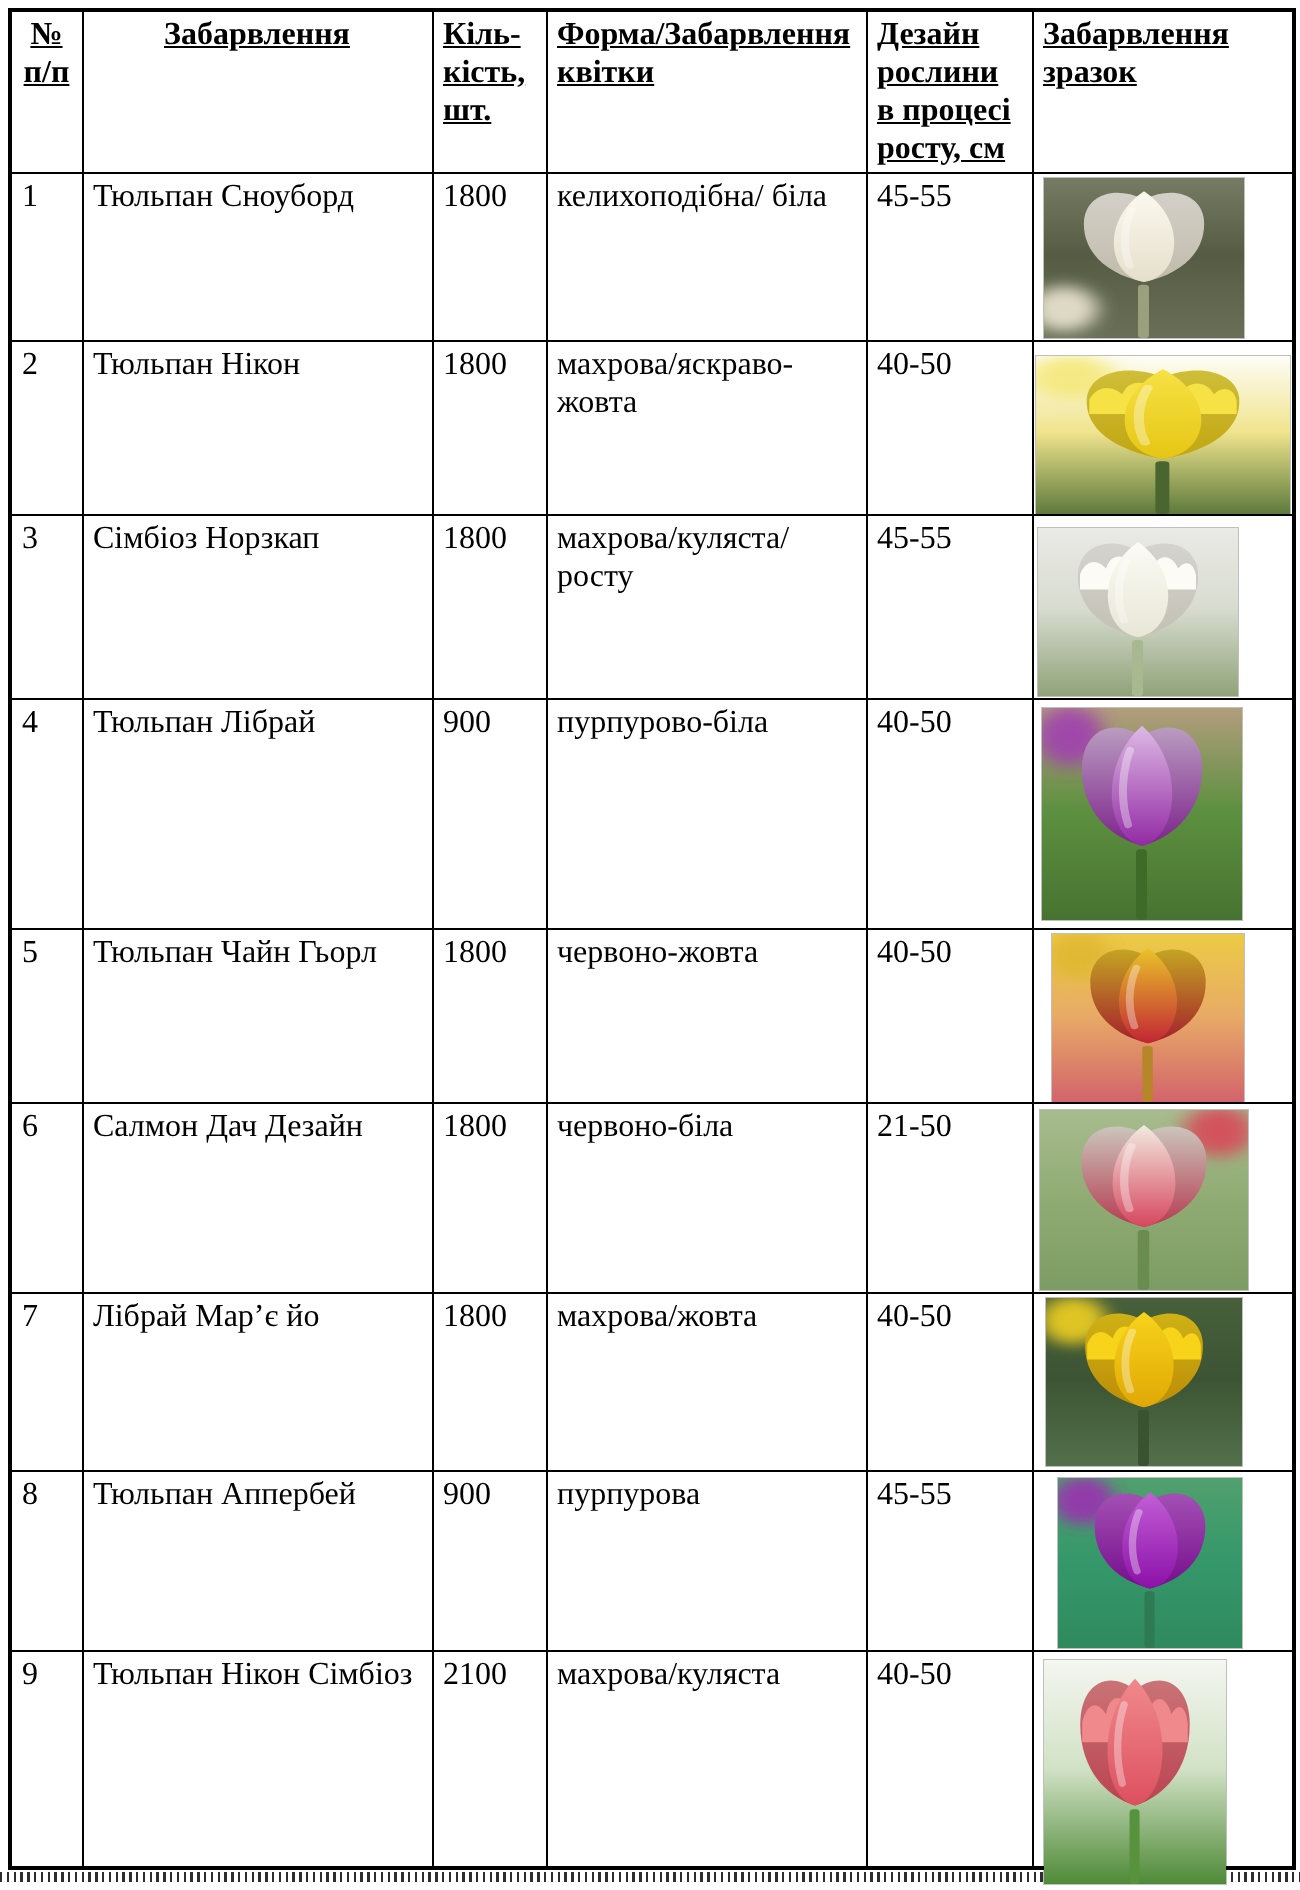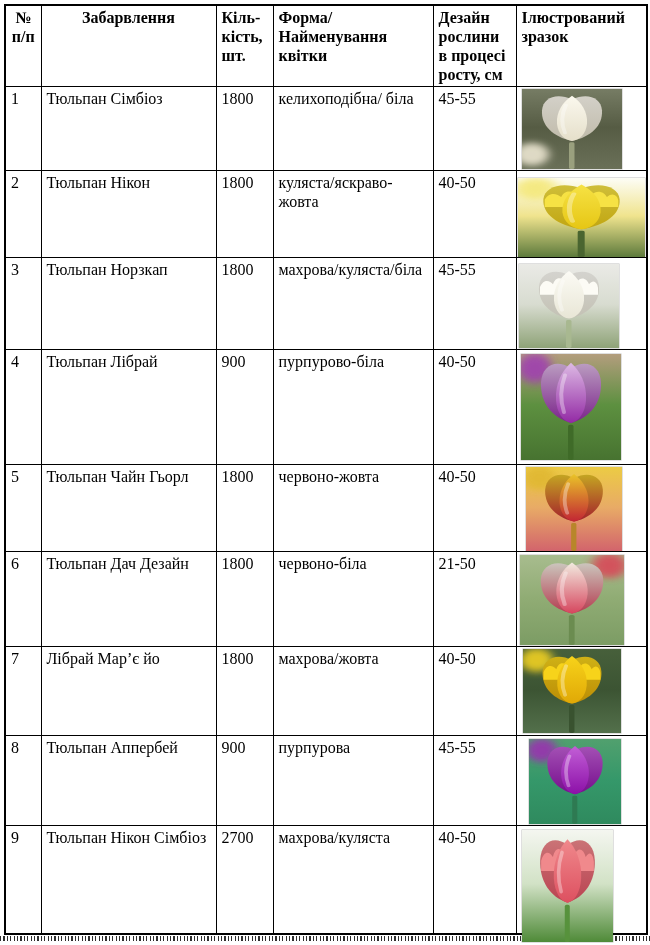--- a/index.html
+++ b/index.html
@@ -14,21 +14,21 @@
     border-collapse:collapse; table-layout:fixed;
     border:2px solid #000;
   }
   th, td {
     border:1.5px solid #000;
     vertical-align:top;
     padding:2px 5px 2px 5px;
     font-size:16px; line-height:19px;
     overflow-wrap:break-word; word-wrap:break-word;
   }
-  thead th { font-weight:bold; text-align:left; height:81px; }
+  thead th { font-weight:bold; text-align:left; height:81px;text-decoration:underline; }
   th.c-num, th.c-name { text-align:center; }
   td.c-num { text-align:left; }
   tbody tr:nth-child(1){ height:84px; }
   tbody tr:nth-child(2){ height:87px; }
   tbody tr:nth-child(3){ height:92px; }
   tbody tr:nth-child(4){ height:115px; }
   tbody tr:nth-child(5){ height:87px; }
   tbody tr:nth-child(6){ height:95px; }
   tbody tr:nth-child(7){ height:89px; }
   tbody tr:nth-child(8){ height:90px; }
@@ -65,29 +65,29 @@
         <col style="width:57px">
       <col style="width:160px">
         <col style="width:83px">
         <col style="width:131px">
     </colgroup>
     <thead>
       <tr>
         <th class="c-num">№ п/п</th>
         <th class="c-name">Забарвлення</th>
         <th class="c-qty">Кіль-кість, шт.</th>
-        <th class="c-form">Форма/Найменування квітки</th>
+        <th class="c-form">Форма/Забарвлення квітки</th>
         <th class="c-height">Дезайн рослини в процесі росту, см</th>
-        <th class="c-img">Ілюстрований зразок</th>
+        <th class="c-img">Забарвлення зразок</th>
       </tr>
     </thead>
     <tbody id="tbody">
         <tr>
     <td class="c-num">1</td>
-    <td class="c-name">Тюльпан Сімбіоз</td>
+    <td class="c-name">Тюльпан Сноуборд</td>
     <td class="c-qty">1800</td>
     <td class="c-form">келихоподібна/ біла</td>
     <td class="c-height">45-55</td>
     <td class="c-img">
       <div class="flower" style="background: linear-gradient(rgb(118, 124, 100) 0%, rgb(86, 92, 68) 48%, rgb(106, 112, 88) 100%);">
               <svg viewBox="0 0 100 120" preserveAspectRatio="none" xmlns="http://www.w3.org/2000/svg">
   <defs>
     <linearGradient id="pg0" x1="0" y1="0" x2="0" y2="1">
       <stop offset="0" stop-color="#fbf8ee"></stop>
                     <stop offset="1" stop-color="#e5dfca"></stop>
@@ -108,21 +108,21 @@
   <path d="M50 10 C41 19 34 34 35 52 C36 67 42 76 50 78 C58 76 64 67 65 52 C66 34 59 19 50 10 Z" fill="url(#pg0)"></path>
   <path d="M44 24 C40 36 39 52 43 66" stroke="#ffffff" opacity="0.35" stroke-width="4" fill="none" stroke-linecap="round"></path>
 </svg>
             </div>
     </td>
   </tr>
         <tr>
     <td class="c-num">2</td>
     <td class="c-name">Тюльпан Нікон</td>
     <td class="c-qty">1800</td>
-    <td class="c-form">куляста/яскраво-жовта</td>
+    <td class="c-form">махрова/яскраво-жовта</td>
     <td class="c-height">40-50</td>
     <td class="c-img">
       <div class="flower" style="background: linear-gradient(rgb(253, 253, 246) 0%, rgb(240, 228, 142) 48%, rgb(93, 122, 60) 100%);">
               <svg viewBox="0 0 100 120" preserveAspectRatio="none" xmlns="http://www.w3.org/2000/svg">
   <defs>
     <linearGradient id="pg1" x1="0" y1="0" x2="0" y2="1">
       <stop offset="0" stop-color="#f6e244"></stop>
                     <stop offset="1" stop-color="#e6c614"></stop>
     </linearGradient>
     <linearGradient id="pgd1" x1="0" y1="0" x2="0" y2="1">
@@ -139,23 +139,23 @@
   <path d="M50 16 C65 5 79 13 80 32 C81 55 69 72 50 78 Z" fill="url(#pgd1)"></path>
   <path d="M21 33 C25 20 31 24 34 29 C37 16 44 20 47 26 C50 14 56 18 58 26 C62 17 68 21 70 29 C74 22 78 25 79 34 L79 44 L21 44 Z" fill="#f6e244"></path>
   <path d="M50 10 C41 19 34 34 35 52 C36 67 42 76 50 78 C58 76 64 67 65 52 C66 34 59 19 50 10 Z" fill="url(#pg1)"></path>
   <path d="M44 24 C40 36 39 52 43 66" stroke="#ffffff" opacity="0.35" stroke-width="4" fill="none" stroke-linecap="round"></path>
 </svg>
             </div>
     </td>
   </tr>
         <tr>
     <td class="c-num">3</td>
-    <td class="c-name">Тюльпан Норзкап</td>
-    <td class="c-qty">1800</td>
-    <td class="c-form">махрова/куляста/біла</td>
+    <td class="c-name">Сімбіоз Норзкап</td>
+    <td class="c-qty">1800</td>
+    <td class="c-form">махрова/куляста/росту</td>
     <td class="c-height">45-55</td>
     <td class="c-img">
       <div class="flower" style="background: linear-gradient(rgb(234, 234, 230) 0%, rgb(216, 220, 208) 48%, rgb(143, 163, 120) 100%);">
               <svg viewBox="0 0 100 120" preserveAspectRatio="none" xmlns="http://www.w3.org/2000/svg">
   <defs>
     <linearGradient id="pg2" x1="0" y1="0" x2="0" y2="1">
       <stop offset="0" stop-color="#fcfbf5"></stop>
                     <stop offset="1" stop-color="#e8e6d6"></stop>
     </linearGradient>
     <linearGradient id="pgd2" x1="0" y1="0" x2="0" y2="1">
@@ -238,21 +238,21 @@
   <path d="M50 16 C65 5 79 13 80 32 C81 55 69 72 50 78 Z" fill="url(#pgd4)"></path>
 
   <path d="M50 10 C41 19 34 34 35 52 C36 67 42 76 50 78 C58 76 64 67 65 52 C66 34 59 19 50 10 Z" fill="url(#pg4)"></path>
   <path d="M44 24 C40 36 39 52 43 66" stroke="#ffffff" opacity="0.35" stroke-width="4" fill="none" stroke-linecap="round"></path>
 </svg>
             </div>
     </td>
   </tr>
         <tr>
     <td class="c-num">6</td>
-    <td class="c-name">Тюльпан Дач Дезайн</td>
+    <td class="c-name">Салмон Дач Дезайн</td>
     <td class="c-qty">1800</td>
     <td class="c-form">червоно-біла</td>
     <td class="c-height">21-50</td>
     <td class="c-img">
       <div class="flower" style="background: linear-gradient(rgb(168, 188, 142) 0%, rgb(144, 172, 116) 48%, rgb(124, 156, 100) 100%);">
               <svg viewBox="0 0 100 120" preserveAspectRatio="none" xmlns="http://www.w3.org/2000/svg">
   <defs>
     <linearGradient id="pg5" x1="0" y1="0" x2="0" y2="1">
       <stop offset="0" stop-color="#f2ebe0"></stop>
                     <stop offset="1" stop-color="#d6465e"></stop>
@@ -338,21 +338,21 @@
 
   <path d="M50 10 C41 19 34 34 35 52 C36 67 42 76 50 78 C58 76 64 67 65 52 C66 34 59 19 50 10 Z" fill="url(#pg7)"></path>
   <path d="M44 24 C40 36 39 52 43 66" stroke="#ffffff" opacity="0.35" stroke-width="4" fill="none" stroke-linecap="round"></path>
 </svg>
             </div>
     </td>
   </tr>
         <tr>
     <td class="c-num">9</td>
     <td class="c-name">Тюльпан Нікон Сімбіоз</td>
-    <td class="c-qty">2700</td>
+    <td class="c-qty">2100</td>
     <td class="c-form">махрова/куляста</td>
     <td class="c-height">40-50</td>
     <td class="c-img">
       <div class="flower" style="background: linear-gradient(rgb(244, 246, 240) 0%, rgb(210, 226, 198) 48%, rgb(79, 138, 56) 100%);">
               <svg viewBox="0 0 100 120" preserveAspectRatio="none" xmlns="http://www.w3.org/2000/svg">
   <defs>
     <linearGradient id="pg8" x1="0" y1="0" x2="0" y2="1">
       <stop offset="0" stop-color="#f0898c"></stop>
                     <stop offset="1" stop-color="#dd5060"></stop>
     </linearGradient>

